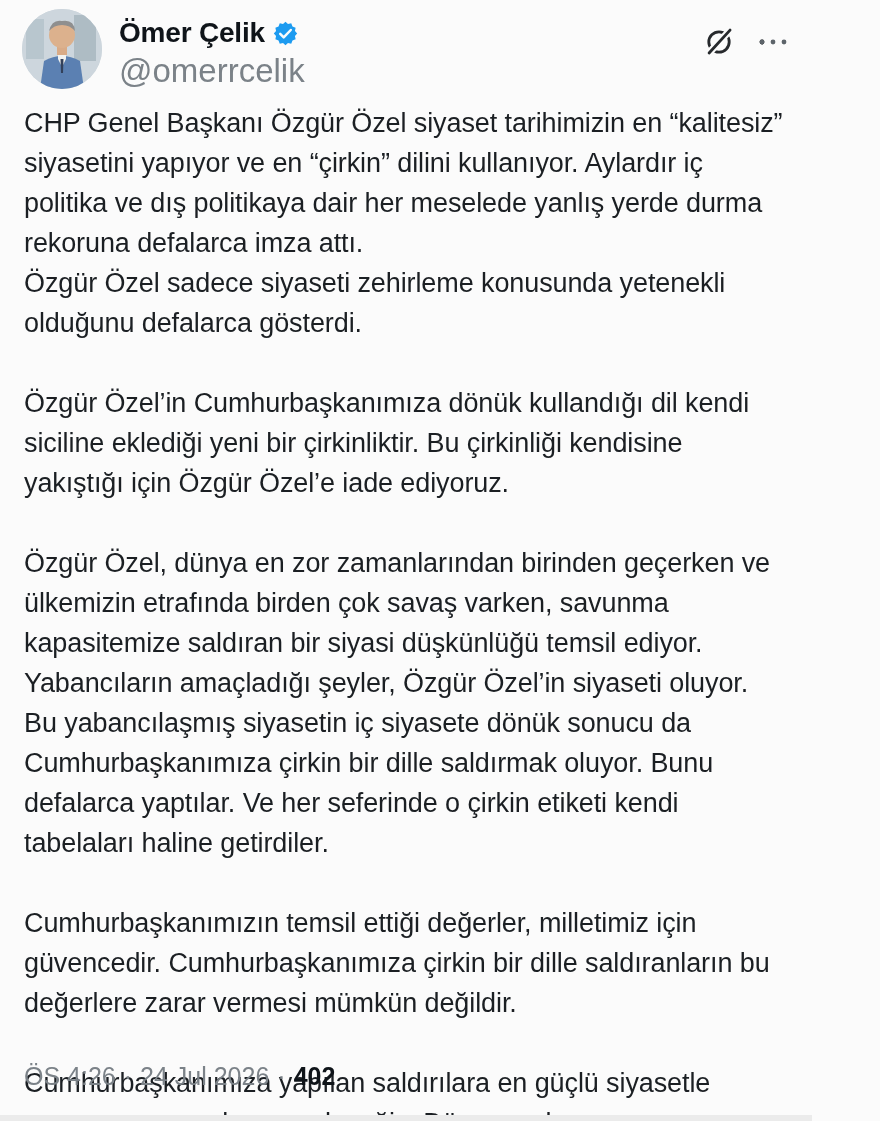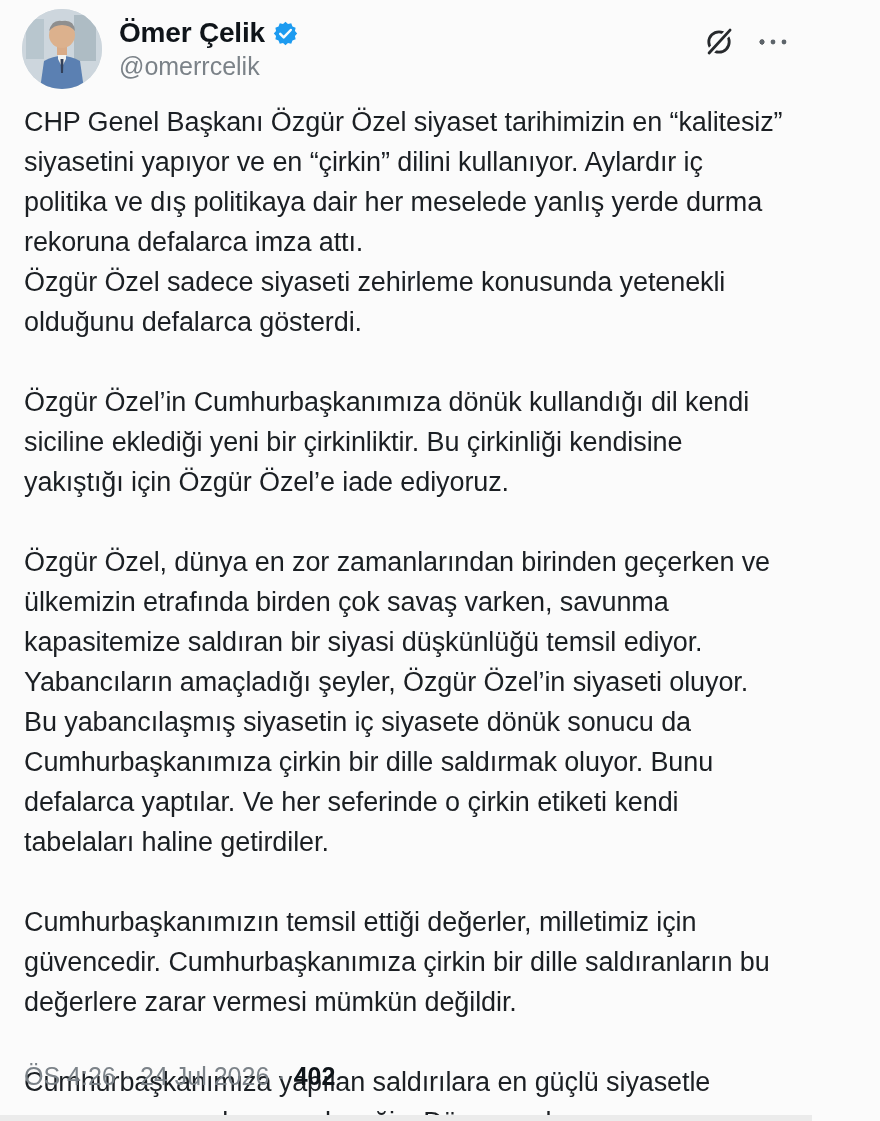--- a/index.html
+++ b/index.html
@@ -50,21 +50,21 @@
     letter-spacing: -0.2px;
     cursor: pointer;
   }
   .verified-badge {
     width: 27px;
     height: 27px;
     display: inline-block;
   }
   .user-handle {
     margin-top: 3px;
-    font-size: 25px;
+    font-size: 33px;
     color: #7b8288;
     cursor: pointer;
   }
   .header-actions {
     display: flex;
     align-items: center;
     gap: 18px;
     padding-top: 14px;
   }
   .grok-btn, .more-btn {

